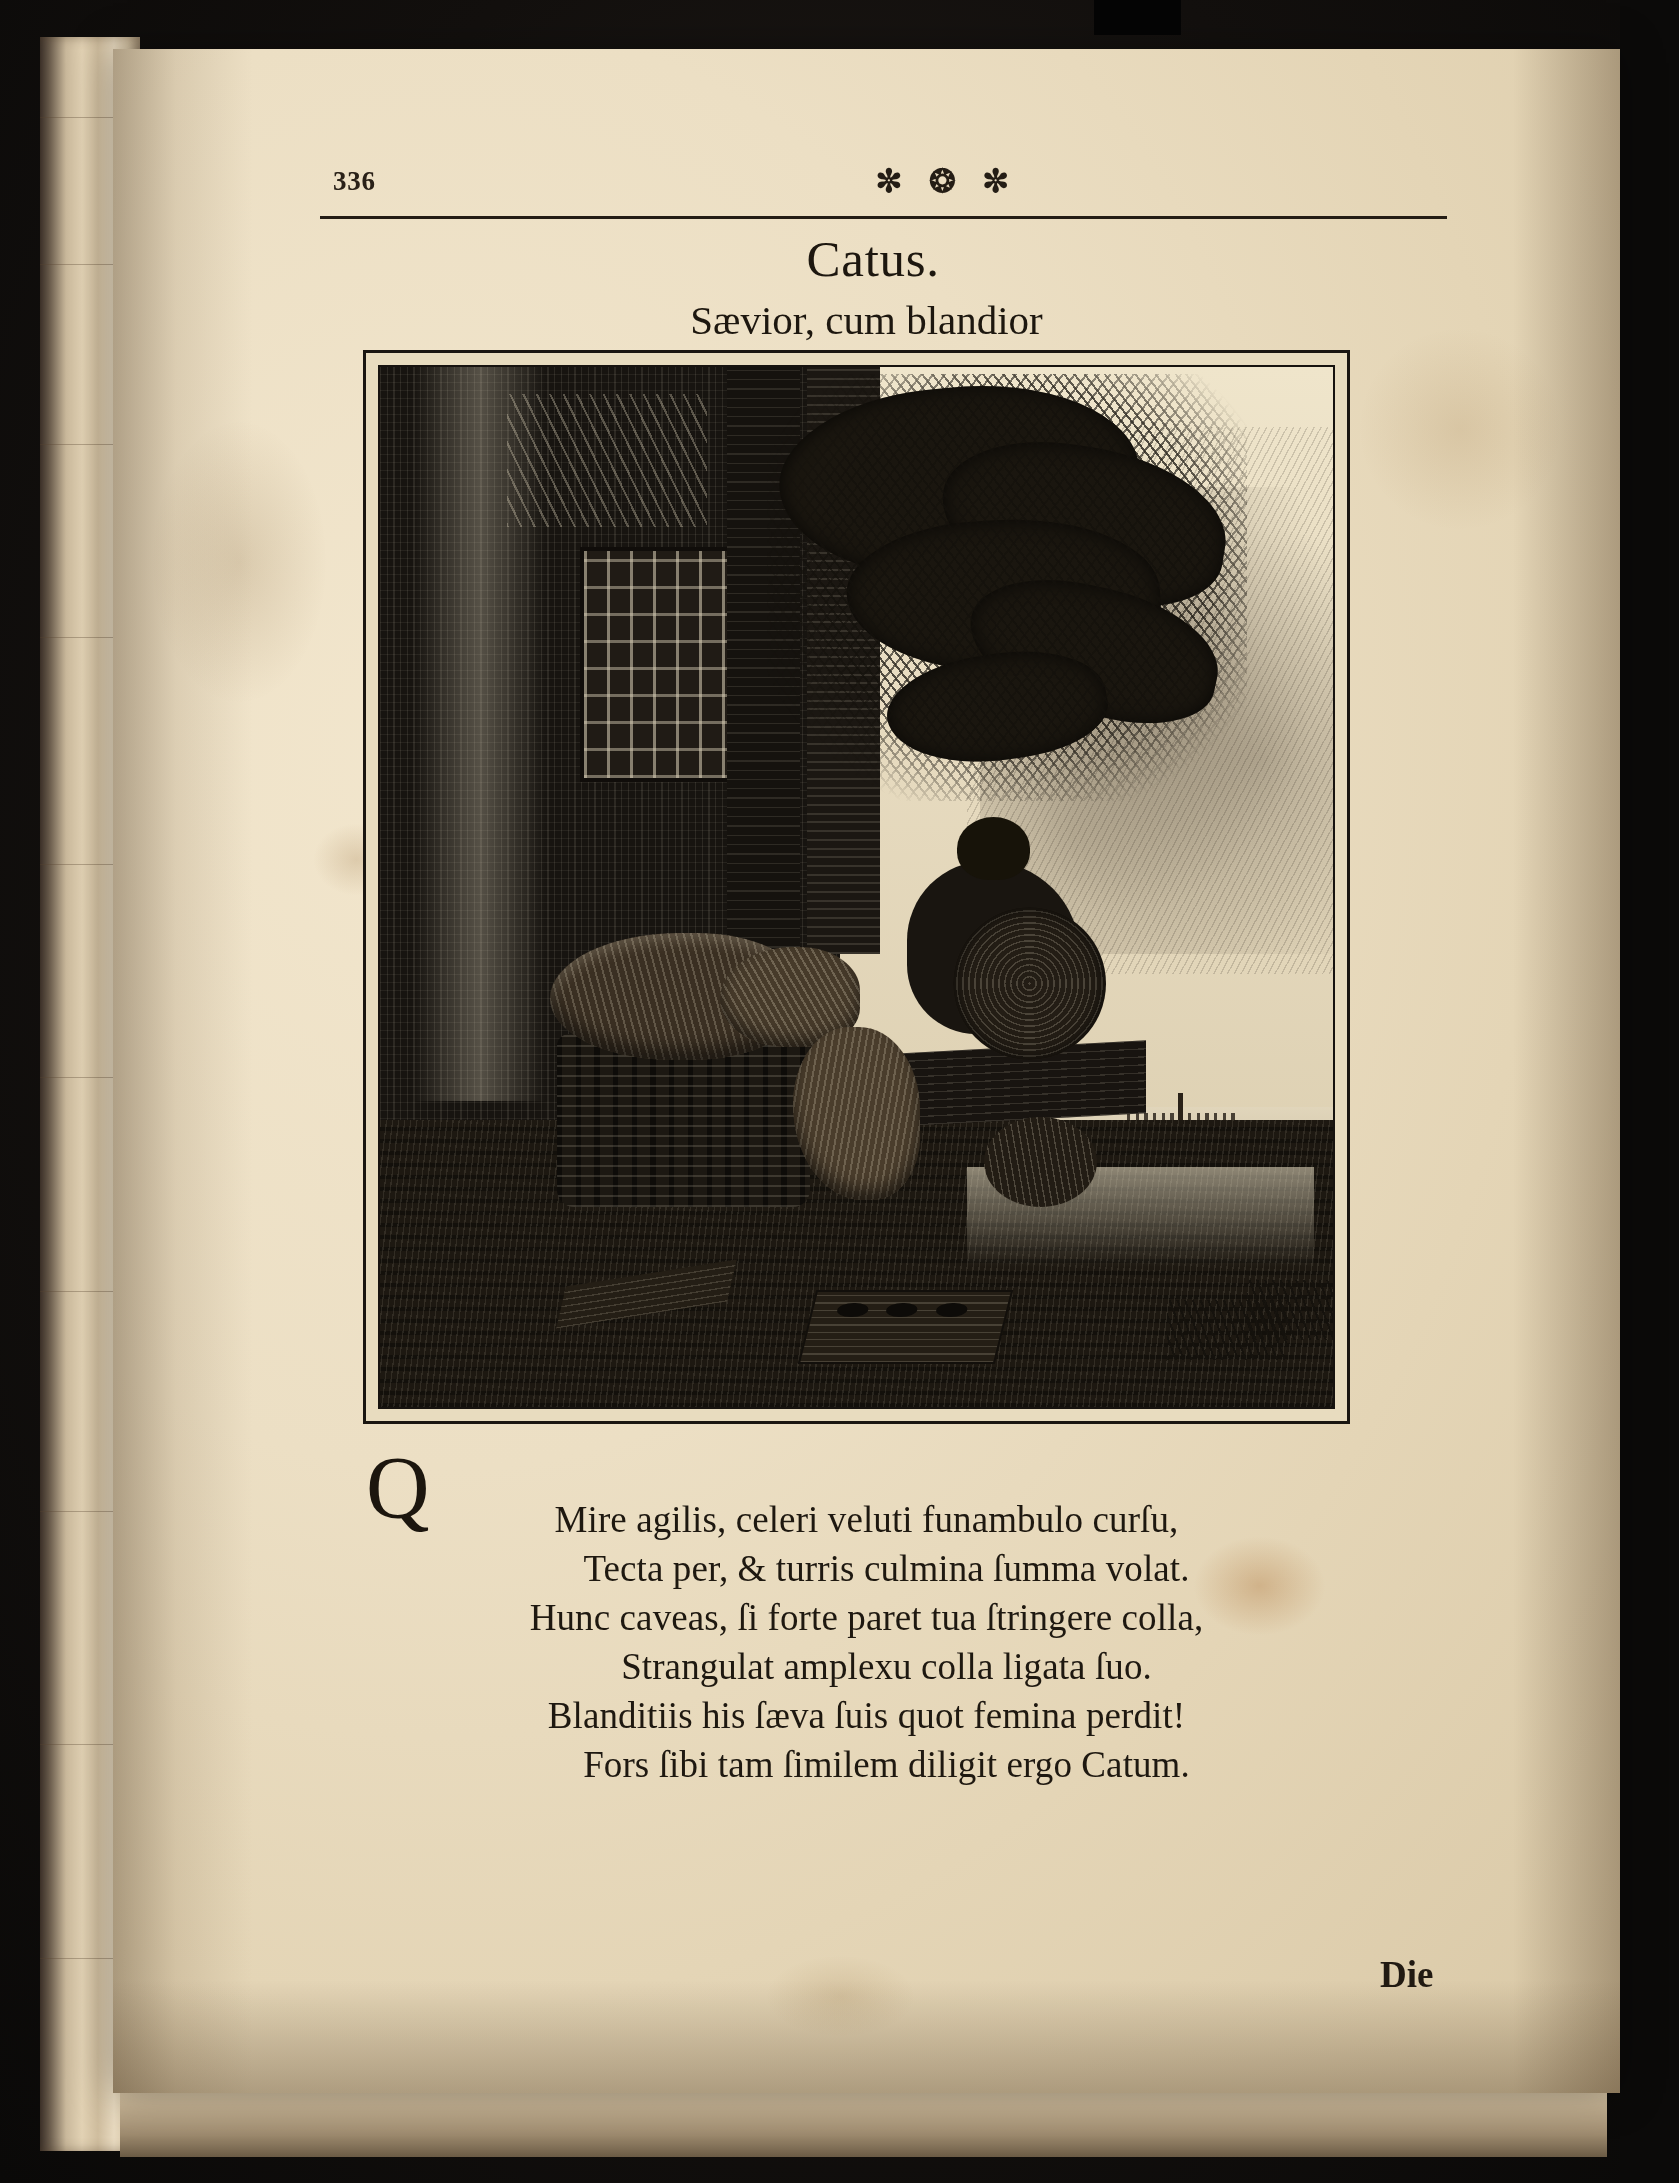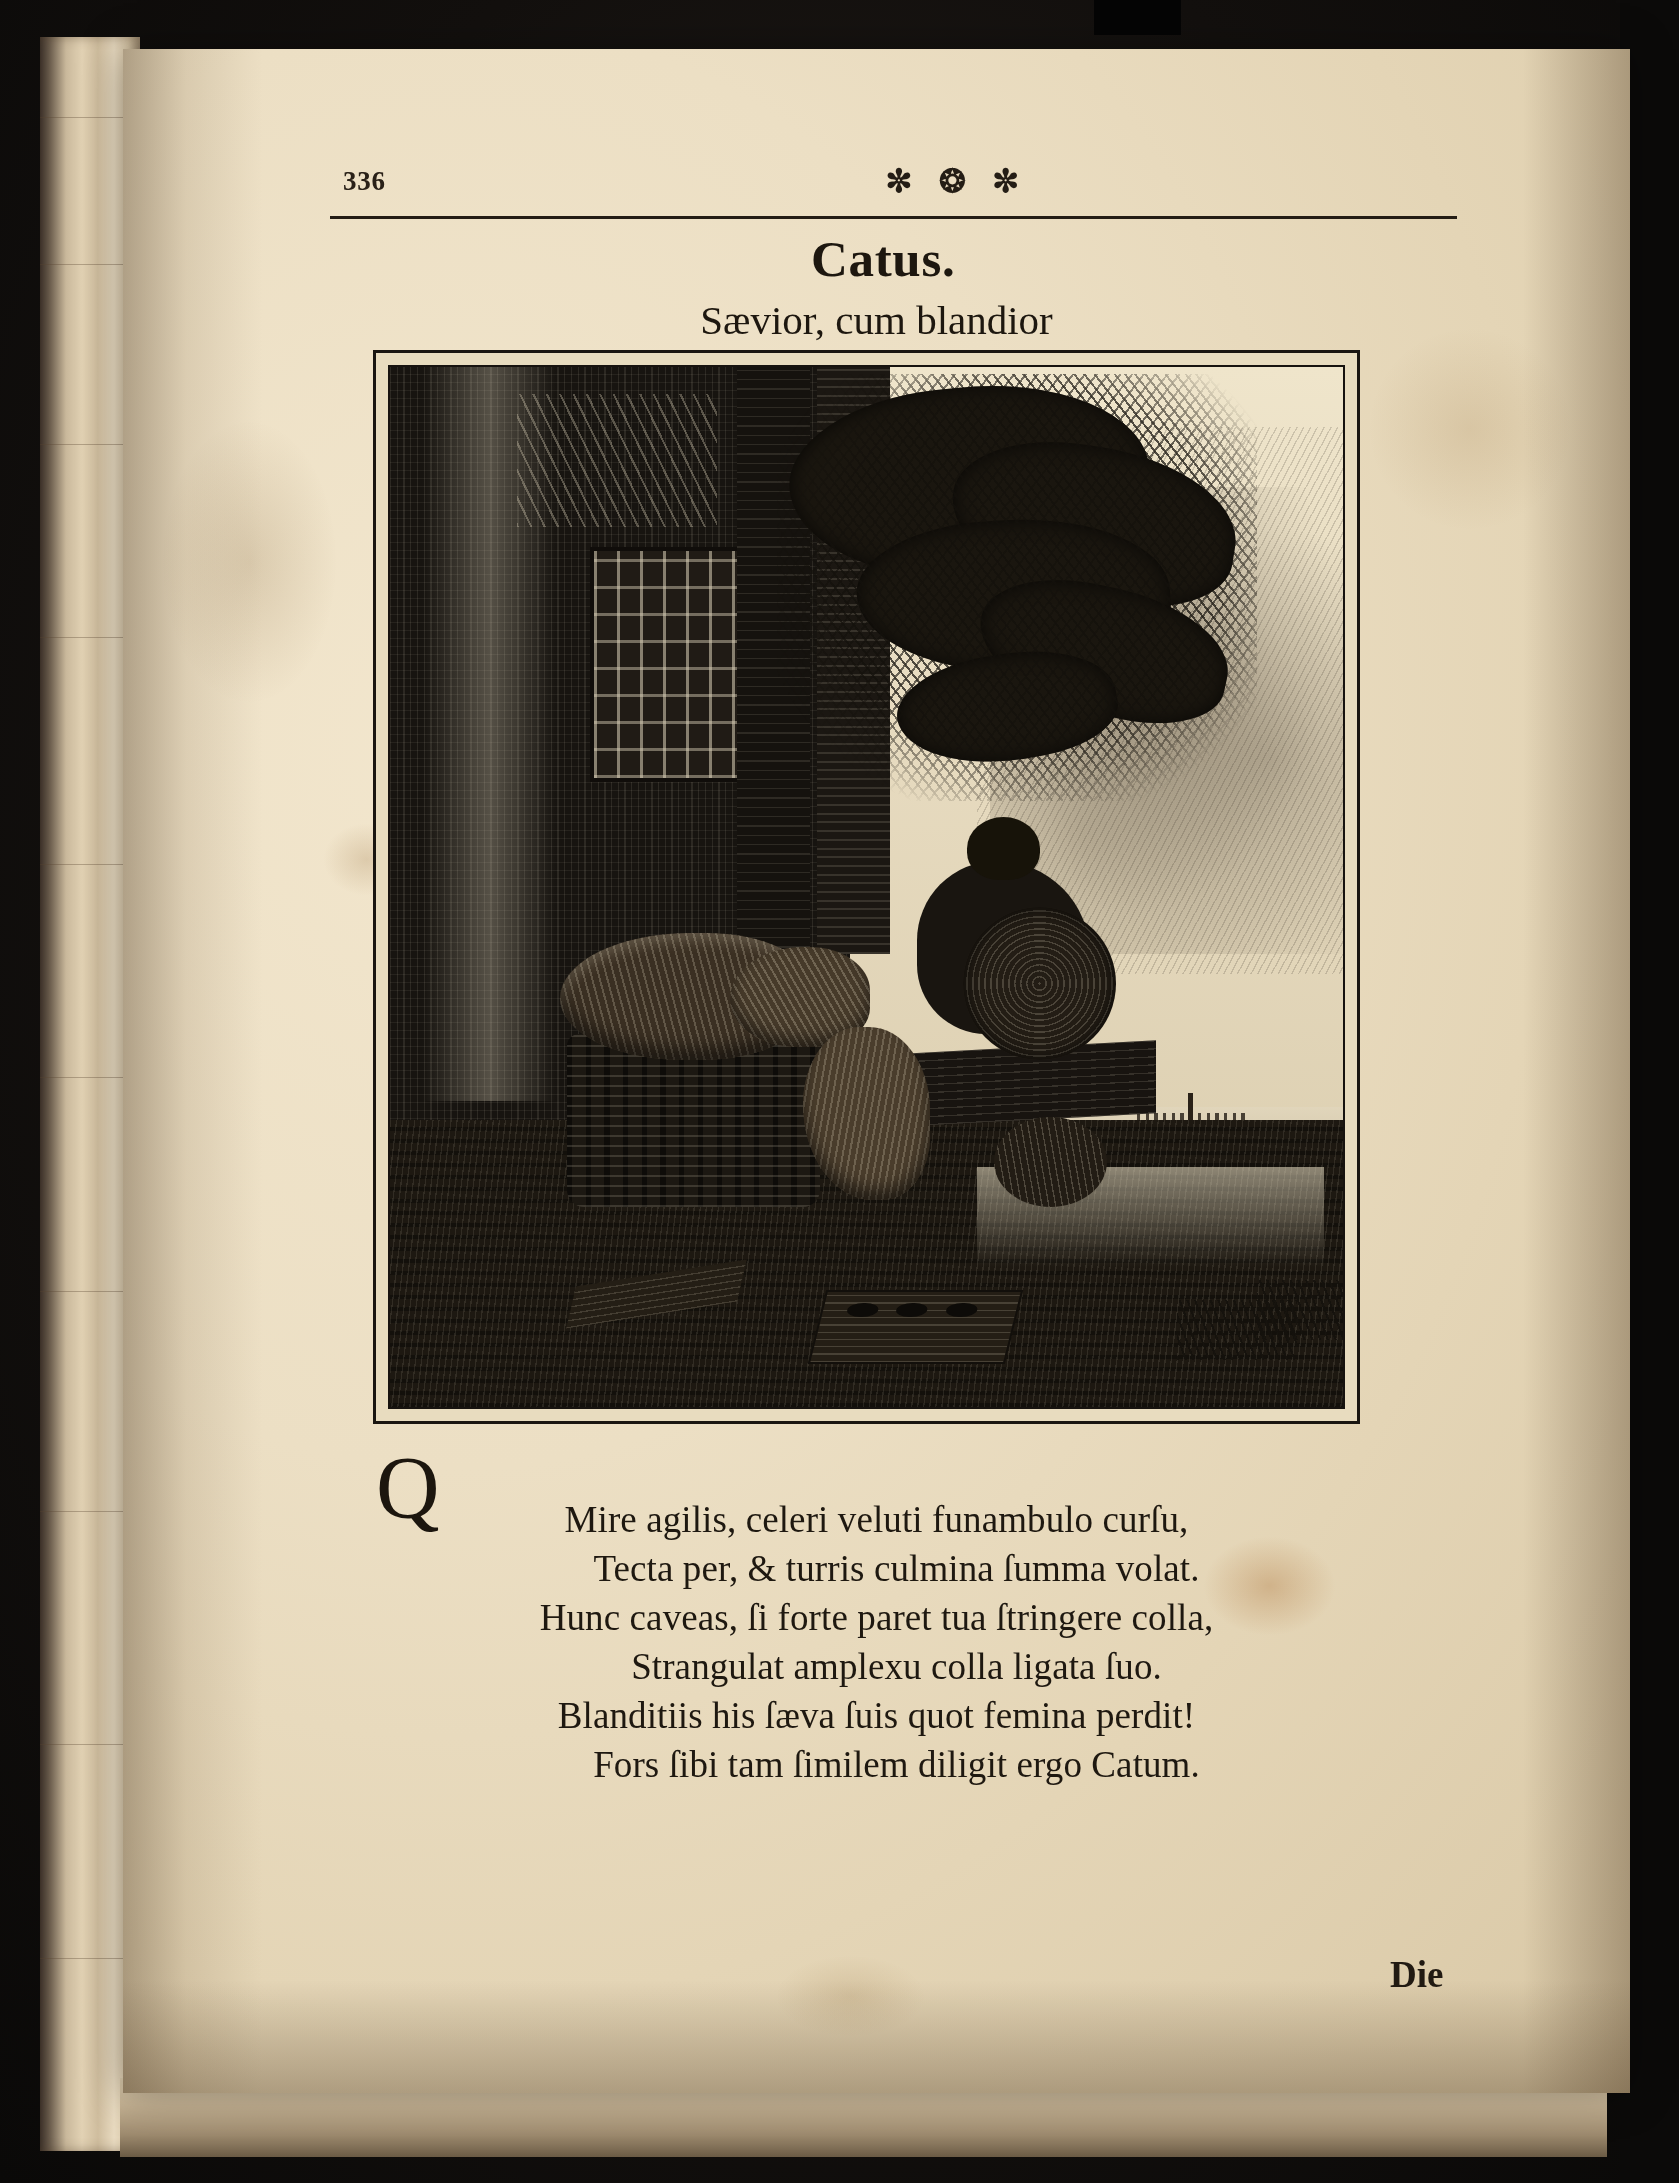--- a/index.html
+++ b/index.html
@@ -84,21 +84,20 @@
   }
 
   
   .leaf {
     position: absolute;
     left: 73px; top: 12px;
     width: 1507px; height: 2044px;
     background:
       radial-gradient(ellipse at 22% 34%, #f2e6cd 0%, #ecdfc4 38%, #e4d5b6 66%, #d9c8a6 100%);
     box-shadow: 0 0 40px rgba(0,0,0,.35);
-    margin-left: 10px;
   }
 
   
   .stain {
     position: absolute;
     border-radius: 50%;
     pointer-events: none;
   }
 
   .gutter-shadow {
@@ -157,21 +156,21 @@
 
   .title {
     position: absolute;
     left: 0; top: 181px;
     width: 1507px;
     text-align: center;
     font-size: 51px;
     letter-spacing: 0.7px;
     color: #1d170f;
   }
-  .title span { padding-left: 13.3px; font-weight: bold; }
+  .title span { padding-left: 13.3px; }
 
   .subtitle {
     position: absolute;
     left: 0; top: 247px;
     width: 1507px;
     text-align: center;
     font-size: 41px;
     color: #1d170f;
   }
 

